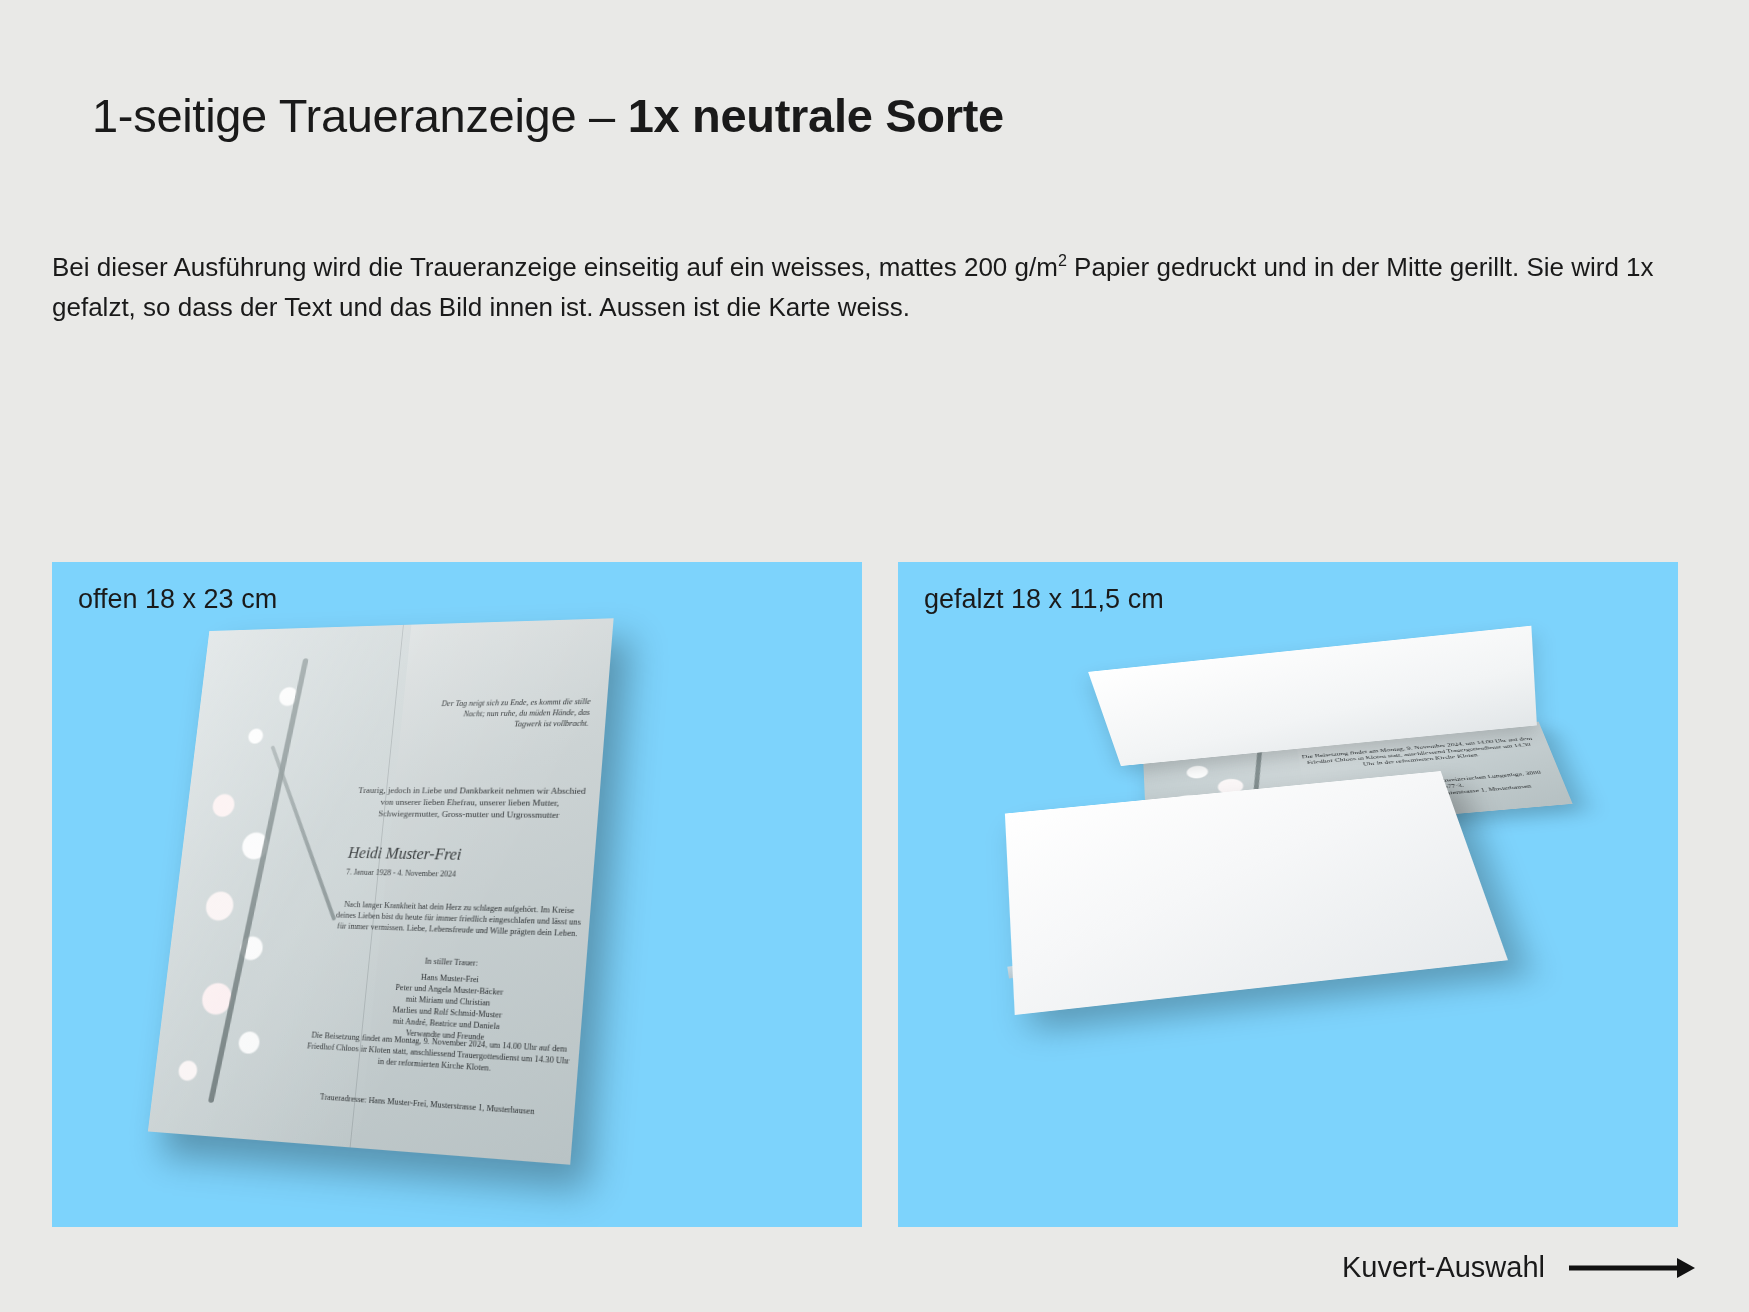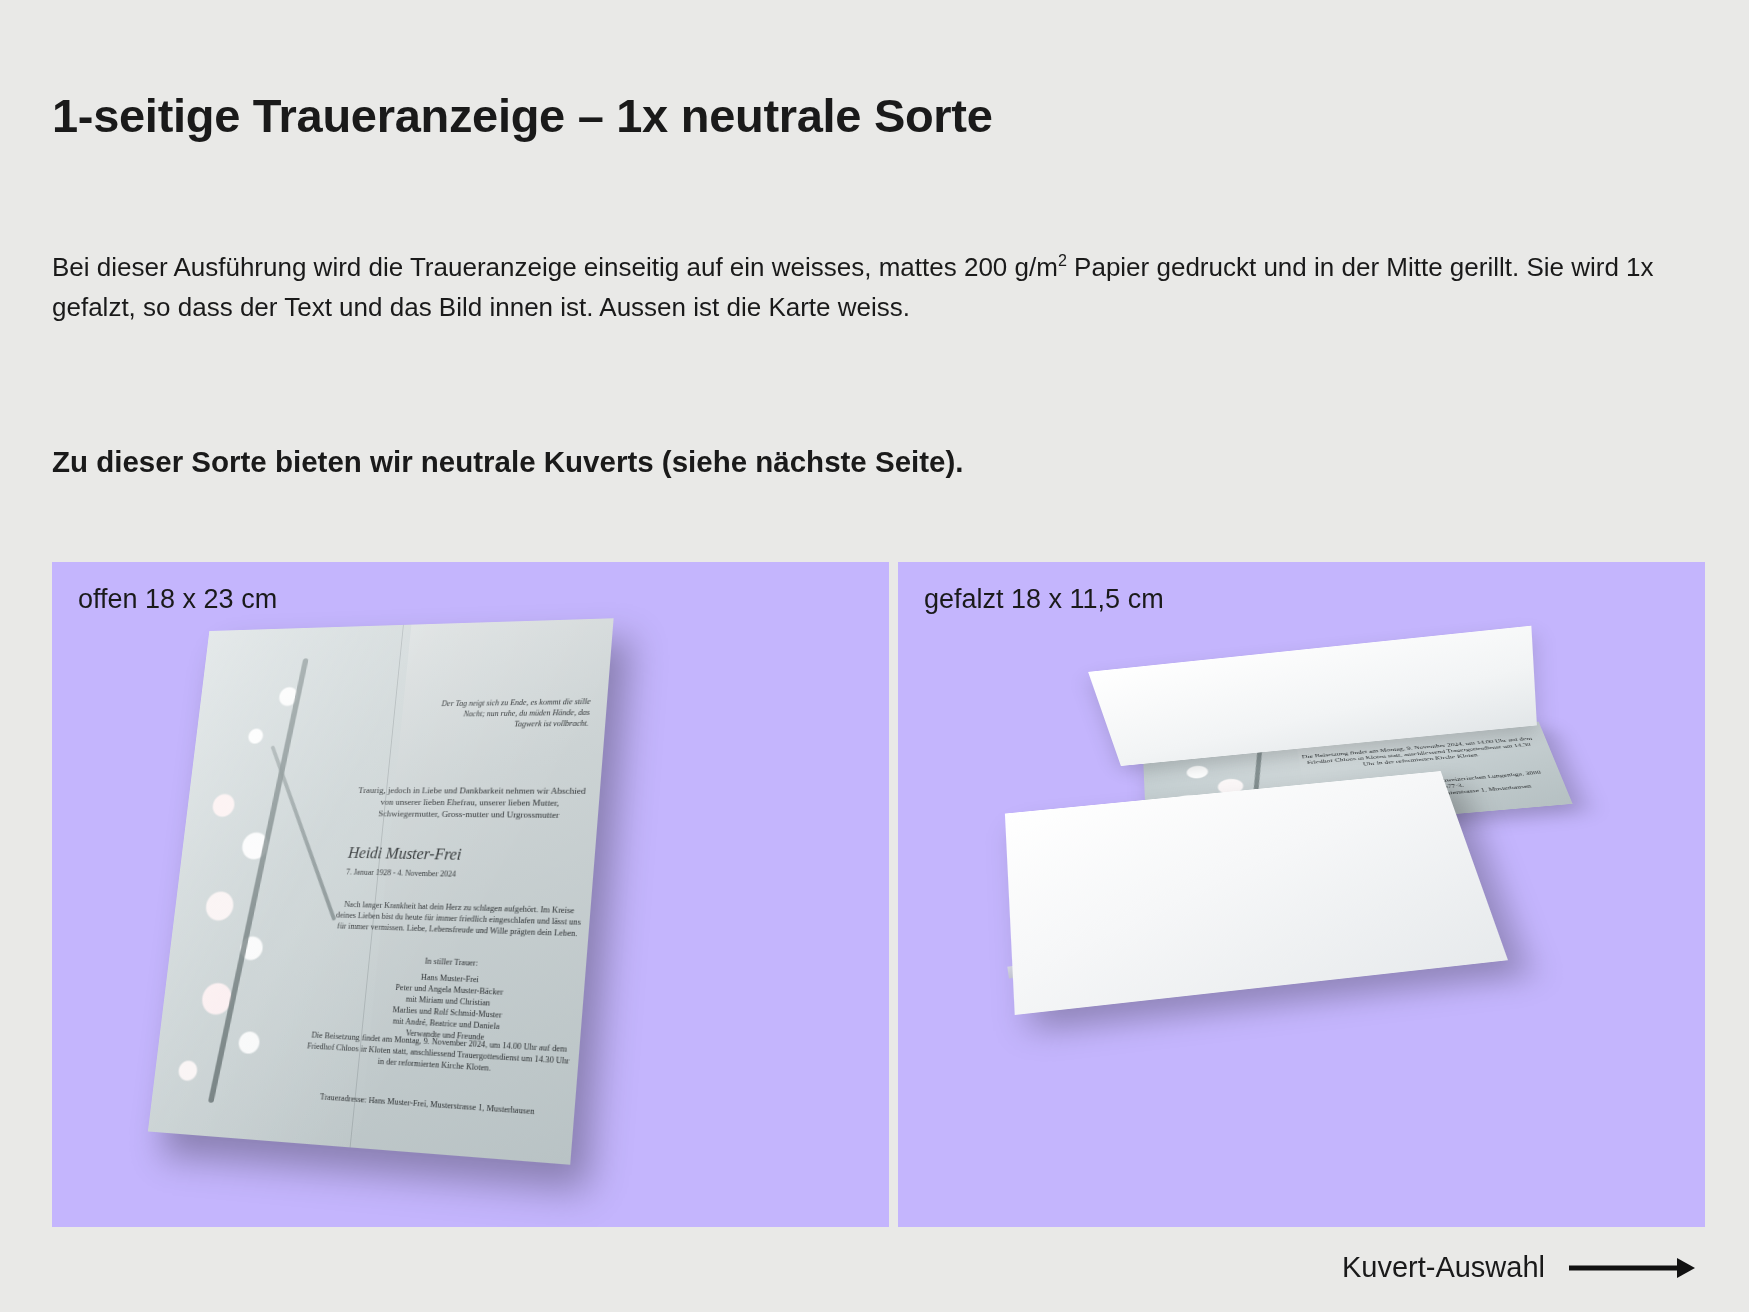--- a/index.html
+++ b/index.html
@@ -24,21 +24,21 @@
   
   .heading {
     position: absolute;
     left: 52px;
     top: 58px;
     font-size: 47px;
     line-height: 1.15;
     letter-spacing: -0.3px;
     white-space: nowrap;
   }
-  .heading .h-light { font-weight: 700; }
+  .heading .h-light { font-weight: 400; margin-left: 40px; }
   .heading .h-bold { font-weight: 700; }
 
   
   .paragraph {
     position: absolute;
     left: 52px;
     top: 222px;
     width: 1640px;
     font-size: 26px;
     line-height: 1.52;
@@ -55,23 +55,22 @@
     top: 410px;
     width: 1640px;
     font-size: 29.5px;
     line-height: 1.5;
     font-weight: 700;
   }
 
   
   .panel {
     position: absolute;
-    background: #c4b5fd;
+    background: #7dd3fc;
     overflow: hidden;
-    padding-left: 27px;
   }
   .panel-left {
     left: 52px;
     top: 562px;
     width: 810px;
     height: 665px;
   }
   .panel-right {
     left: 898px;
     top: 562px;
@@ -343,21 +342,20 @@
 <div class="page">
 
   <h1 class="heading">
     <span class="h-light">1-seitige Traueranzeige – </span><span class="h-bold">1x neutrale Sorte</span>
   </h1>
 
   <p class="paragraph">
     <span>Bei dieser Ausführung wird die Traueranzeige einseitig auf ein weisses, mattes 200 g/m</span><sup>2</sup><span> Papier gedruckt und in der Mitte gerillt. Sie wird 1x gefalzt, so dass der Text und das Bild innen ist. Aussen ist die Karte weiss.</span>
   </p>
 
-  <p class="paragraph-bold">Zu dieser Sorte bieten wir neutrale Kuverts (siehe nächste Seite).</p>
 
   <div class="panel panel-left">
     <div class="panel-caption">offen 18 x 23 cm</div>
     <div class="card-open-wrap">
       <div class="card-open">
         <div class="blossom"></div>
         <div class="branch"></div>
         <div class="branch2"></div>
         <div class="fold"></div>
 

